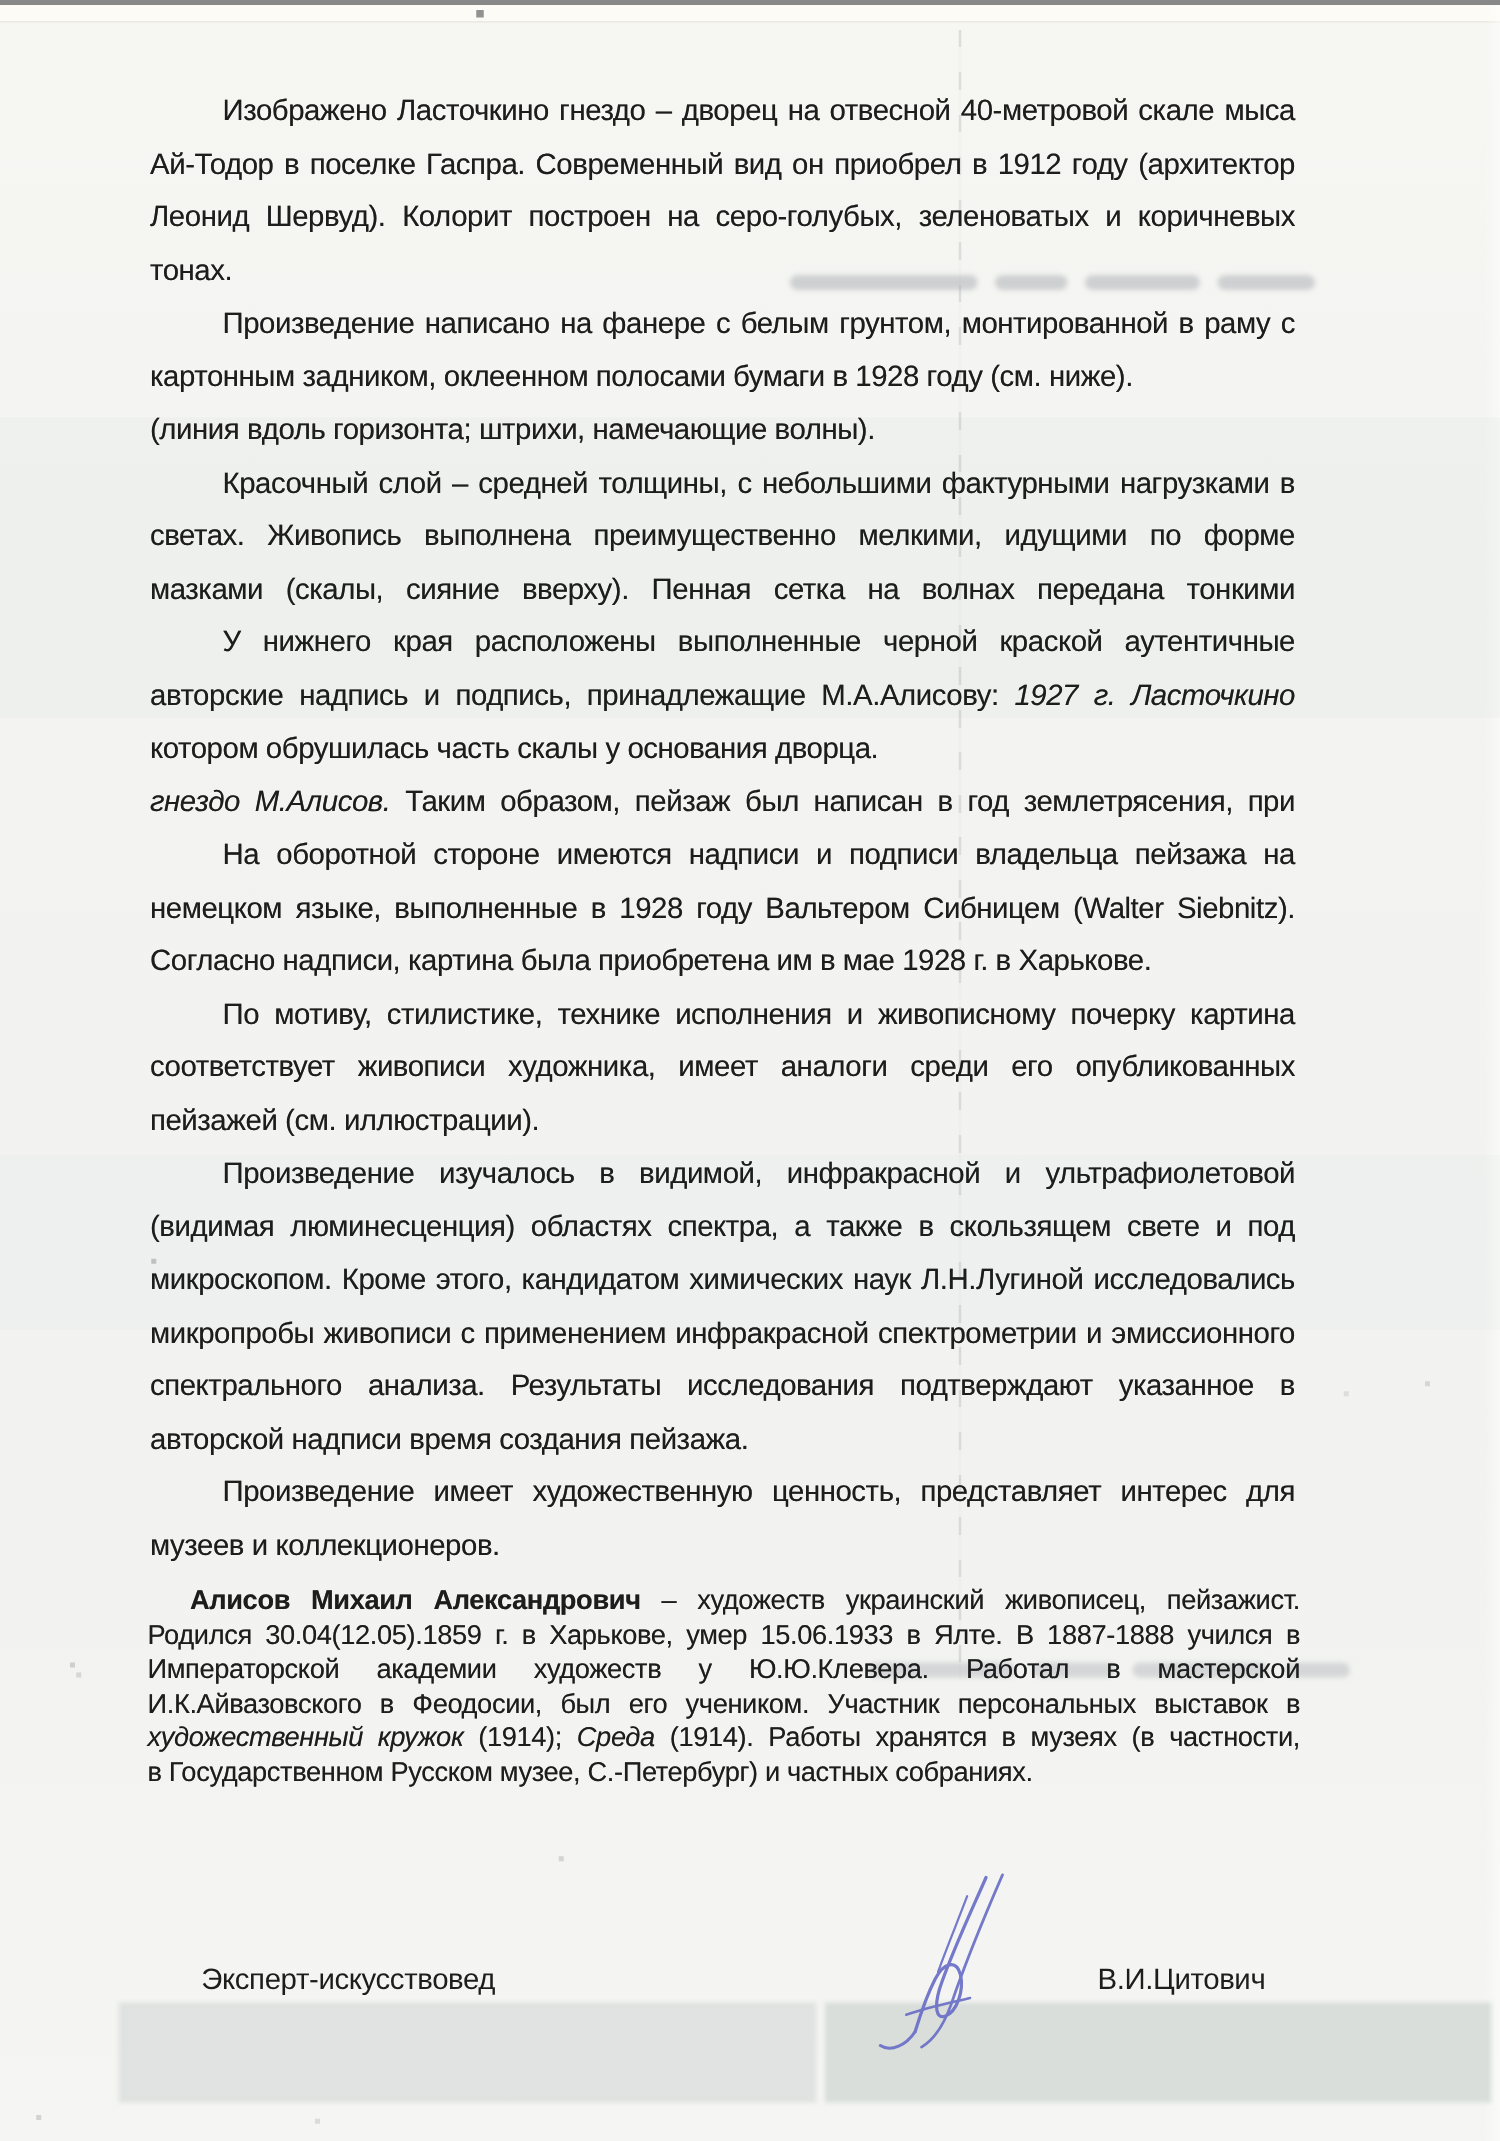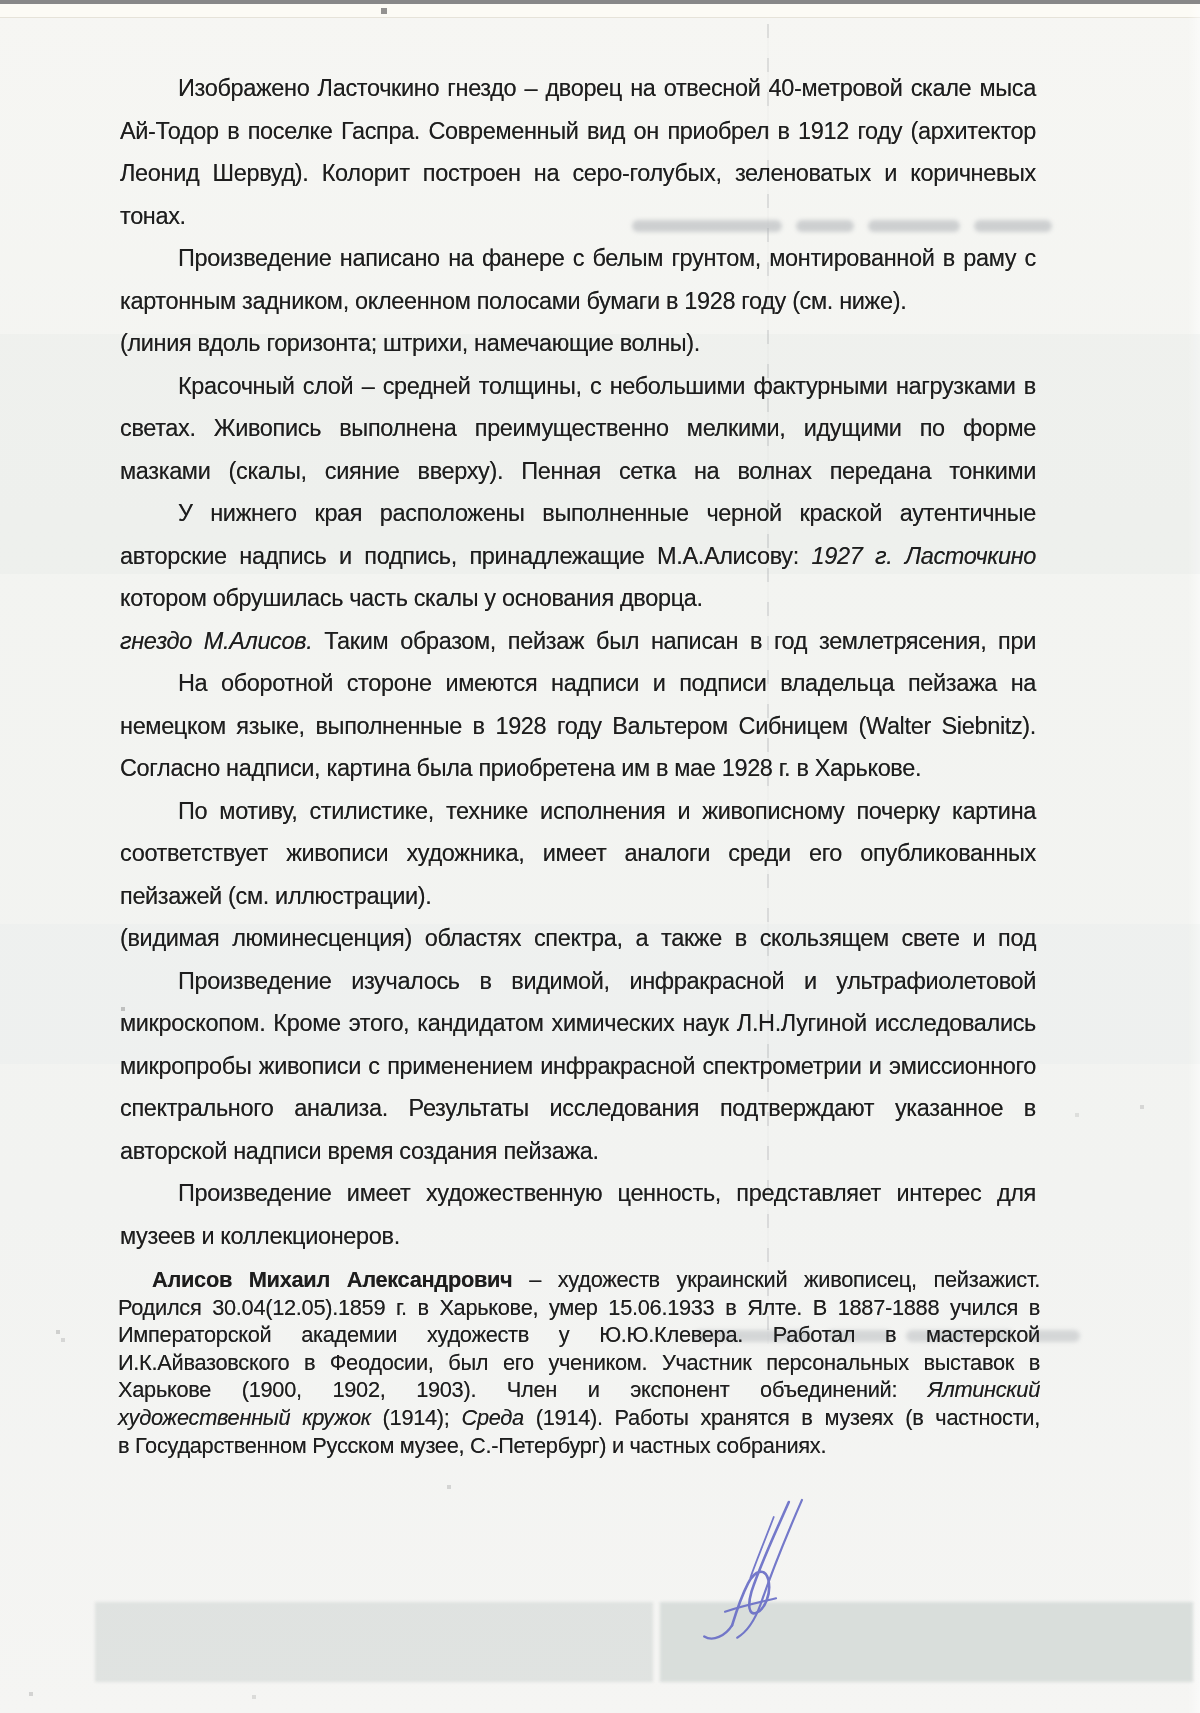--- a/index.html
+++ b/index.html
@@ -117,42 +117,45 @@
         <div class="line" style="text-indent: 58px;"><span>На оборотной стороне имеются надписи и подписи владельца пейзажа на</span></div>
         <div class="line"><span>немецком языке, выполненные в 1928 году  Вальтером Сибницем (Walter Siebnitz).</span></div>
         <div class="line last"><span>Согласно надписи, картина была приобретена им в мае 1928 г. в Харькове.</span></div>
       </div>
       <div class="para main">
         <div class="line" style="text-indent: 58px;"><span>По мотиву, стилистике, технике исполнения и живописному почерку картина</span></div>
         <div class="line"><span>соответствует живописи художника, имеет аналоги среди его опубликованных</span></div>
         <div class="line last"><span>пейзажей (см. иллюстрации).</span></div>
       </div>
       <div class="para main">
+        <div class="line" style="text-indent: 58px;"><span>Произведение изучалось в видимой, инфракрасной и ультрафиолетовой</span></div>
         <div class="line"><span>(видимая люминесценция) областях спектра, а также в скользящем свете и под</span></div>
-        <div class="line" style="text-indent: 58px;"><span>Произведение изучалось в видимой, инфракрасной и ультрафиолетовой</span></div>
         <div class="line"><span>микроскопом.  Кроме этого, кандидатом химических наук Л.Н.Лугиной исследовались</span></div>
         <div class="line"><span>микропробы живописи с применением инфракрасной спектрометрии и эмиссионного</span></div>
         <div class="line"><span>спектрального анализа. Результаты исследования подтверждают указанное в</span></div>
         <div class="line last"><span>авторской надписи время создания пейзажа.</span></div>
       </div>
       <div class="para main">
         <div class="line" style="text-indent: 58px;"><span>Произведение имеет художественную ценность, представляет интерес для</span></div>
         <div class="line last"><span>музеев и коллекционеров.</span></div>
       </div>
       <div class="para bio">
         <div class="line" style="text-indent: 34px;"><span class="b">Алисов Михаил Александрович</span><span> – художеств украинский живописец, пейзажист.</span></div>
         <div class="line"><span>Родился 30.04(12.05).1859 г. в Харькове, умер 15.06.1933 в Ялте. В 1887-1888 учился в</span></div>
         <div class="line"><span>Императорской академии художеств у Ю.Ю.Клевера. Работал в мастерской</span></div>
         <div class="line"><span>И.К.Айвазовского в Феодосии, был его учеником. Участник персональных выставок в</span></div>
-        <div class="line"><span>Харькове (1900, 1902, 1903). Член и экспонент объединений: </span><span class="i">Ялтинский</span></div>
         <div class="line"><span class="i">художественный кружок</span><span> (1914); </span><span class="i">Среда</span><span> (1914). Работы хранятся в музеях (в частности,</span></div>
         <div class="line last"><span>в Государственном Русском музее, С.-Петербург) и частных собраниях.</span></div>
       </div>
     </div>
 
+  <div class="sig-row">
+    <span class="sig-role">Эксперт-искусствовед</span>
+    <span class="sig-name">В.И.Цитович</span>
+  </div>
   <svg class="sig-mark" viewBox="0 0 120 152">
     <g fill="none" stroke="#6a6fc7" stroke-linecap="round">
       <path stroke-width="2.6" d="M86,6 C76,34 62,70 55,98 C52,112 54,122 61,119 C70,115 75,98 71,85 C67,73 57,76 51,90 C45,104 41,120 38,133"></path>
       <path stroke-width="2.2" d="M99,3 C88,34 74,76 65,110 C61,124 54,138 44,145"></path>
       <path stroke-width="2.4" d="M38,133 C32,144 20,151 11,146"></path>
       <path stroke-width="2.0" d="M30,120 C46,113 64,108 80,103"></path>
       <path stroke-width="1.8" d="M72,22 C66,42 58,66 53,84"></path>
     </g>
   </svg>
 

